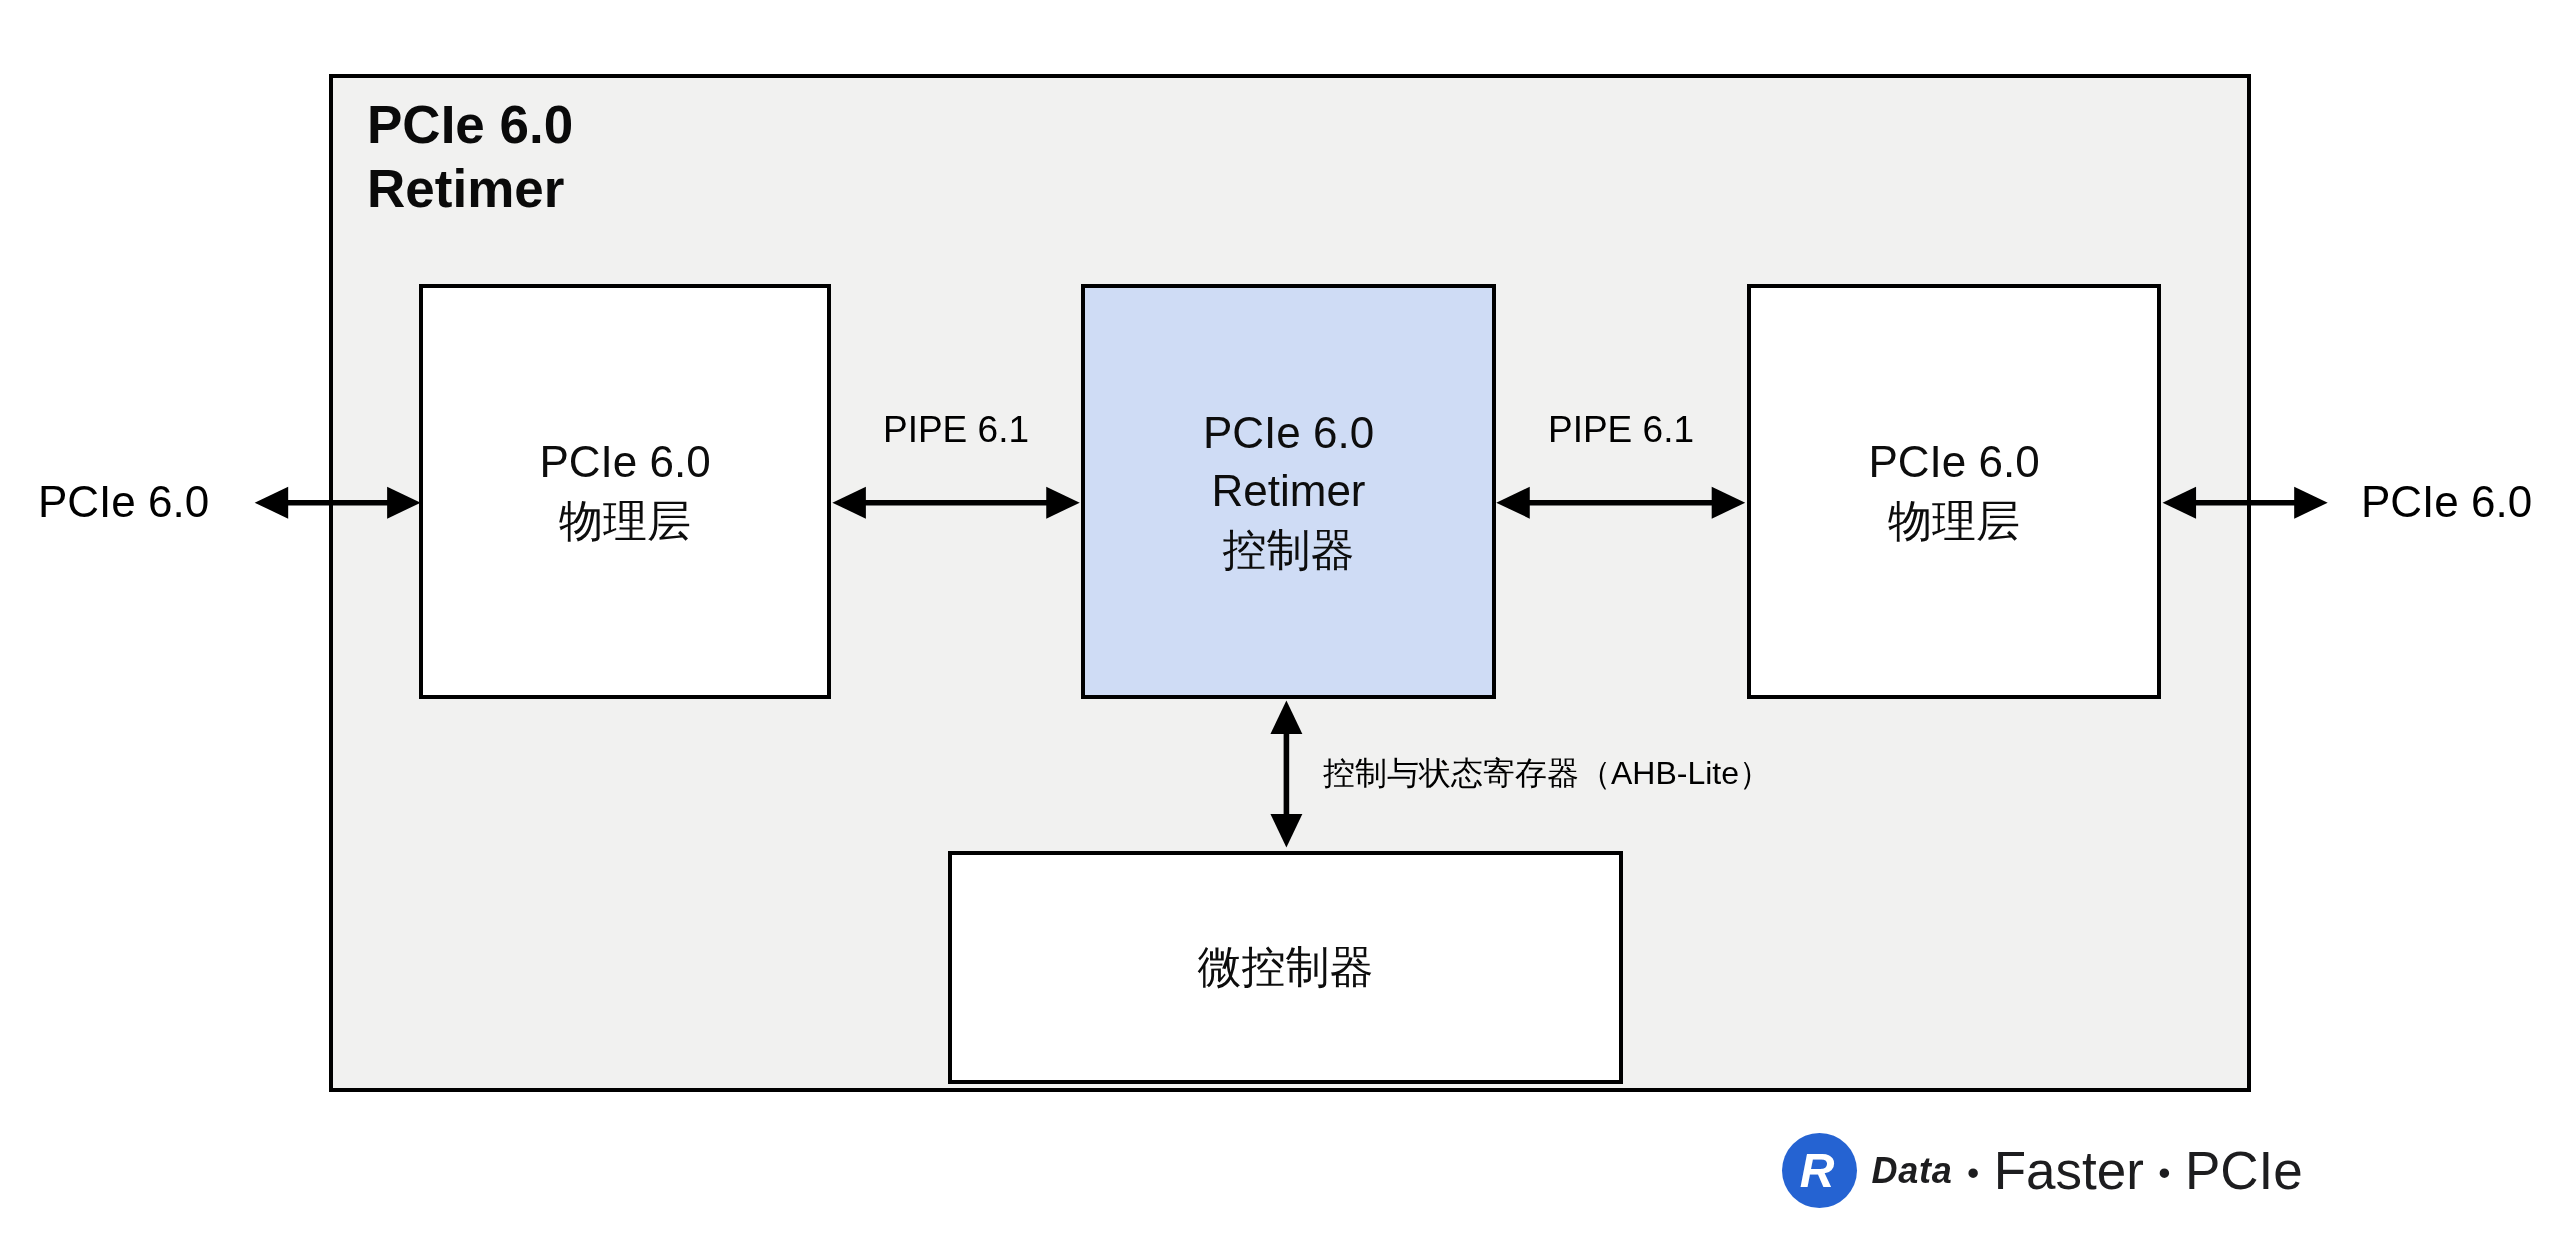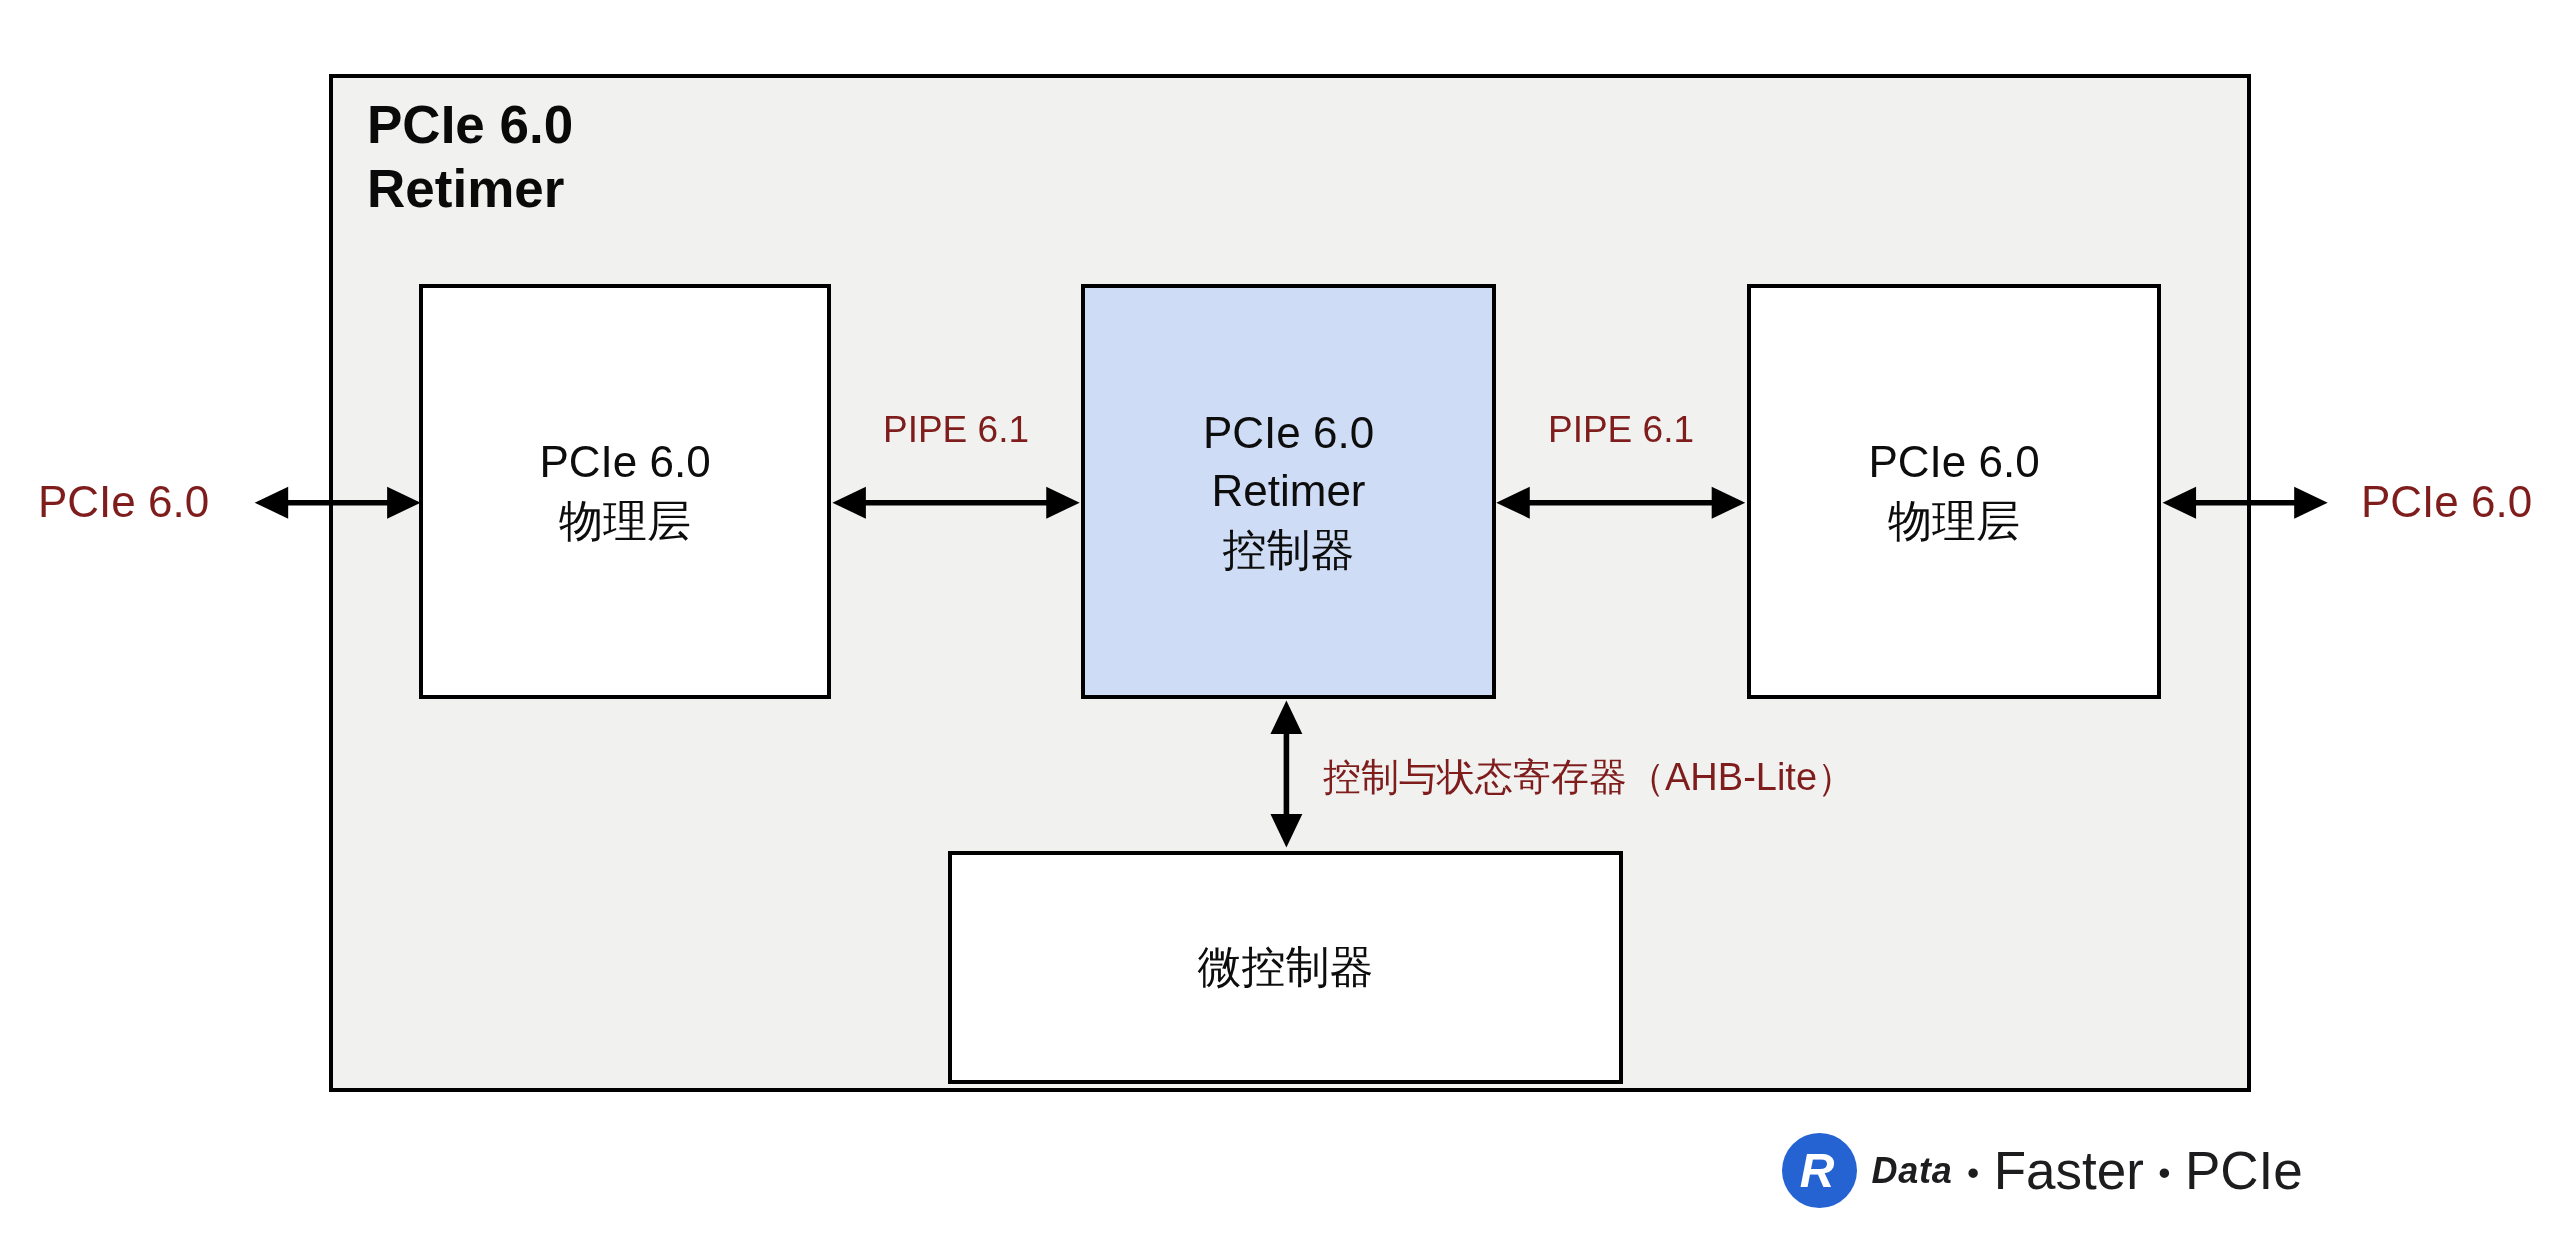--- a/index.html
+++ b/index.html
@@ -56,38 +56,38 @@
   }
   .block.left-phy   { left: 419px;  top: 284px;  width: 412px; height: 415px; }
   .block.controller { left: 1081px; top: 284px;  width: 415px; height: 415px; background: #cfdcf5; }
   .block.right-phy  { left: 1747px; top: 284px;  width: 414px; height: 415px; }
   .block.mcu        { left: 948px; top: 851px; width: 675px; height: 233px; }
 
   
   .conn-label {
     position: absolute;
     white-space: nowrap;
-    color: #7f1d1d;
+    color: #000000;
   }
   .pipe-label {
     font-size: 37px;
     transform: translateX(-50%);
   }
   .pipe-label.left  { left: 956px; top: 409px; }
   .pipe-label.right { left: 1621px; top: 409px; }
   .external-label {
     font-size: 44px;
     line-height: 1.2;
   }
   .external-label.left  { left: 38px;   top: 476px; }
   .external-label.right { left: 2361px; top: 476px; }
   .ahb-label {
     left: 1323px;
     top: 752px;
-    font-size: 38px;
+    font-size: 32px;
   }
 
   
   .arrows-svg {
     position: absolute;
     left: 0;
     top: 0;
     width: 2576px;
     height: 1240px;
     pointer-events: none;

